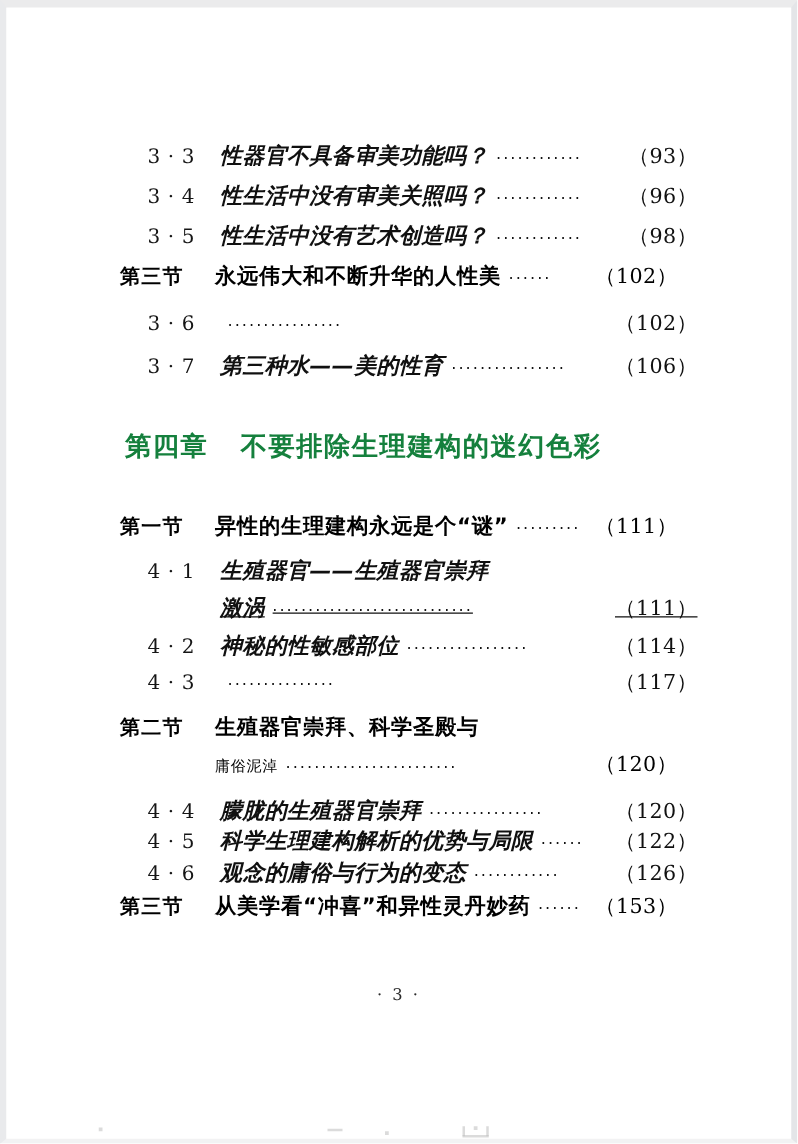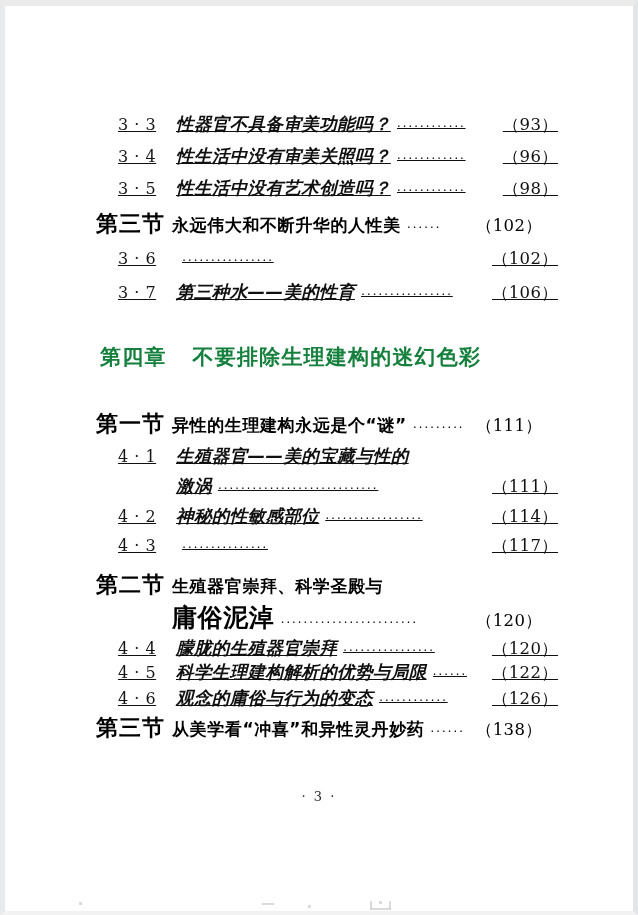--- a/index.html
+++ b/index.html
@@ -73,21 +73,20 @@
     font-family: "DejaVu Serif", serif;
     letter-spacing: 0.3px;
   }
 
   
   .entry {
     position: absolute;
     left: 118px;
     color: #111111;
     font-size: 17px;
-    text-decoration: underline;
   }
   .entry .num {
     width: 58px;
     font-size: 16px;
     color: #151515;
   }
   .entry .title {
     font-weight: 600;
     font-style: italic;
     font-size: 17.5px;
@@ -120,21 +119,21 @@
   .section {
     position: absolute;
     left: 96px;
     font-size: 18px;
     color: #000000;
   }
   .section .num {
     width: 76px;
     font-family: "DejaVu Sans", sans-serif;
     font-weight: bold;
-    font-size: 22px;
+    font-size: 16px;
     letter-spacing: 1px;
   }
   .section .title {
     font-weight: bold;
     font-size: 17px;
     letter-spacing: 0.6px;
   }
   .section .pageno {
     font-family: "DejaVu Serif", serif;
     font-weight: normal;
@@ -142,22 +141,22 @@
   }
   .section .toc-line { width: 446px; }
 
   .section-cont {
     position: absolute;
     left: 172px;
     font-size: 18px;
     color: #000000;
   }
   .section-cont .title {
-    font-weight: bold;
-    font-size: 25px;
+    font-weight: normal;
+    font-size: 12px;
     letter-spacing: 0.6px;
   }
   .section-cont .pageno {
     font-family: "DejaVu Serif", serif;
     font-weight: normal;
     font-size: 16.5px;
   }
   .section-cont .toc-line { width: 370px; }
 
   
@@ -261,21 +260,21 @@
         <span class="num">第一节</span>
         <span class="title">异性的生理建构永远是个“谜”</span>
         <span class="leader">.........</span>
         <span class="pageno">（111）</span>
       </div>
     </div>
 
     <div class="entry" style="top:444px;">
       <div class="toc-line">
         <span class="num">4 · 1</span>
-        <span class="title">生殖器官——美的宝藏与性的</span>
+        <span class="title">生殖器官——生殖器官崇拜</span>
       </div>
     </div>
     <div class="entry-cont" style="top:474px;">
       <div class="toc-line">
         <span class="title">激涡</span>
         <span class="leader">............................</span>
         <span class="pageno">（111）</span>
       </div>
     </div>
 
@@ -335,21 +334,21 @@
         <span class="leader">............</span>
         <span class="pageno">（126）</span>
       </div>
     </div>
 
     <div class="section" style="top:713px;">
       <div class="toc-line">
         <span class="num">第三节</span>
         <span class="title">从美学看“冲喜”和异性灵丹妙药</span>
         <span class="leader">......</span>
-        <span class="pageno">（138）</span>
+        <span class="pageno">（153）</span>
       </div>
     </div>
 
     <div class="footer" style="top:789px;">· 3 ·</div>
 
     <div class="artifact" style="left:79px;  top:902px; width:3px; height:3px;"></div>
     <div class="artifact" style="left:262px; top:903px; width:12px; height:2px;"></div>
     <div class="artifact" style="left:308px; top:905px; width:3px; height:3px;"></div>
     <div class="artifact" style="left:370px; top:901px; width:2px; height:8px;"></div>
     <div class="artifact" style="left:379px; top:901px; width:3px; height:3px;"></div>

